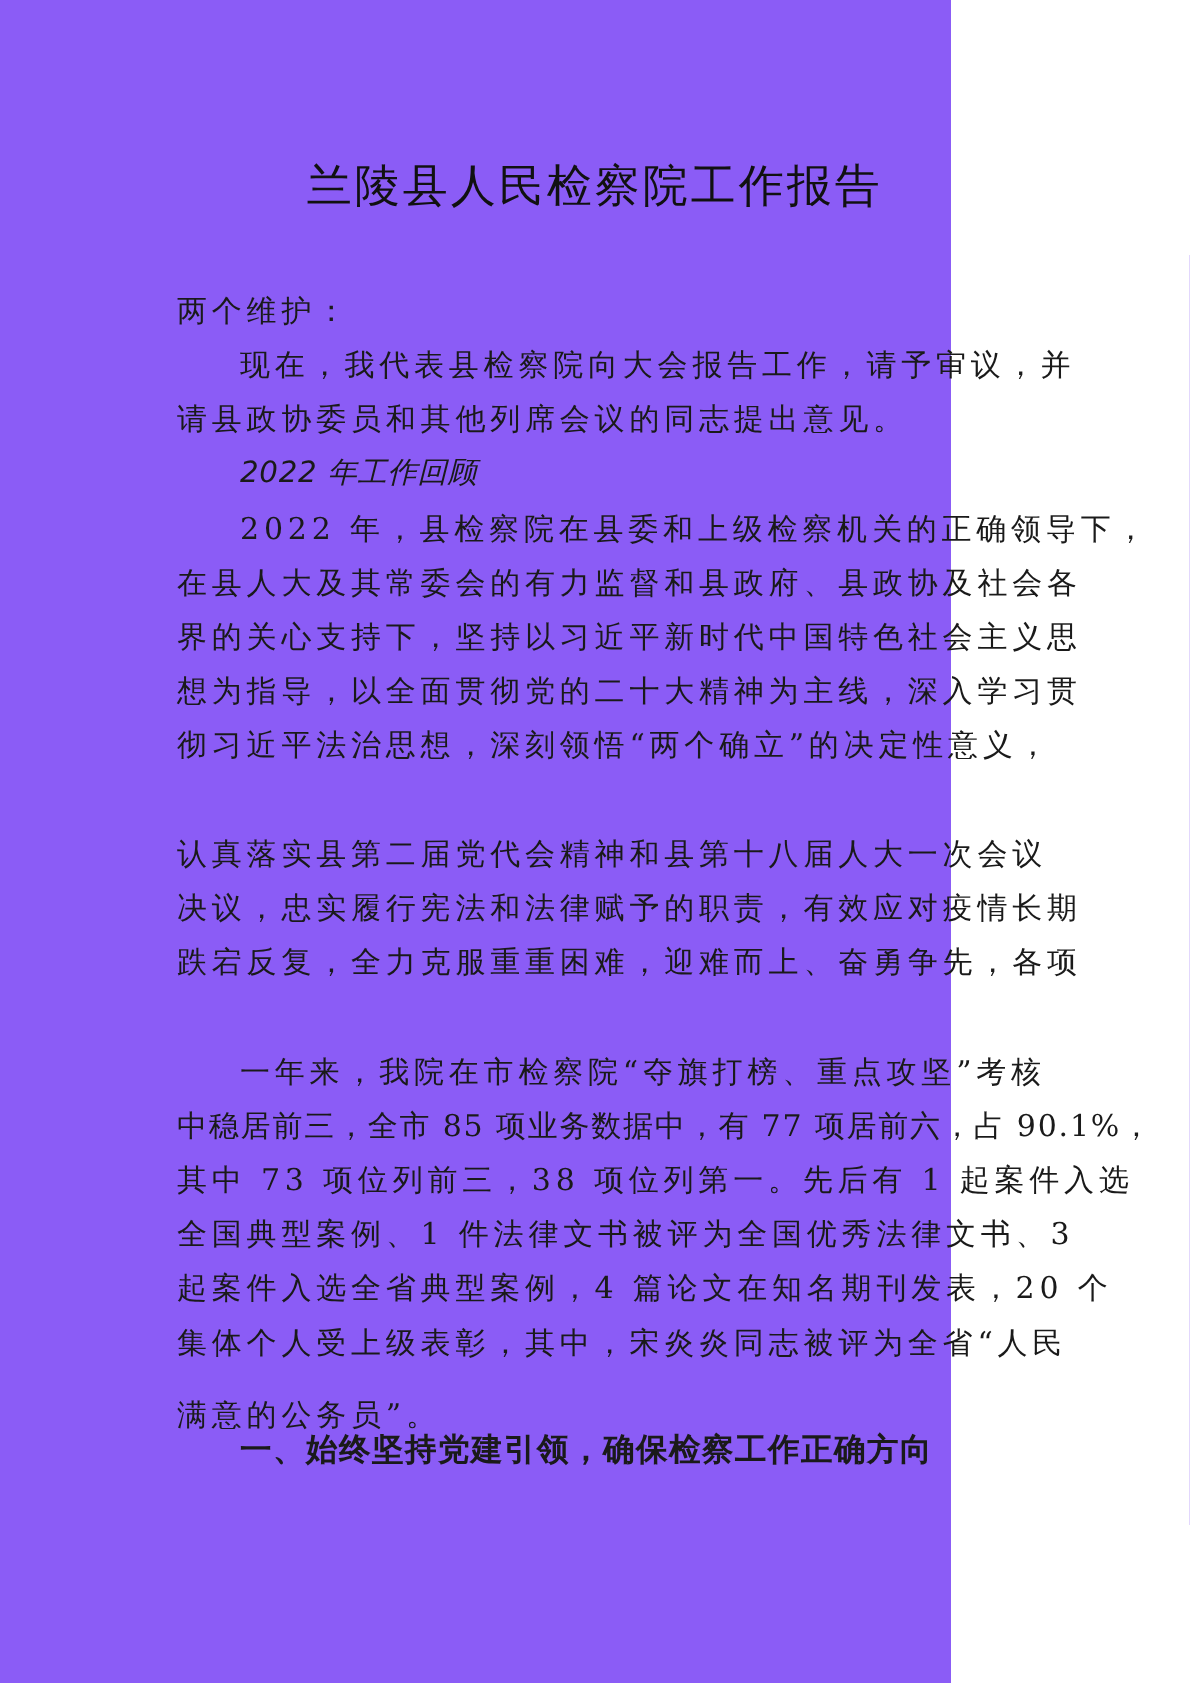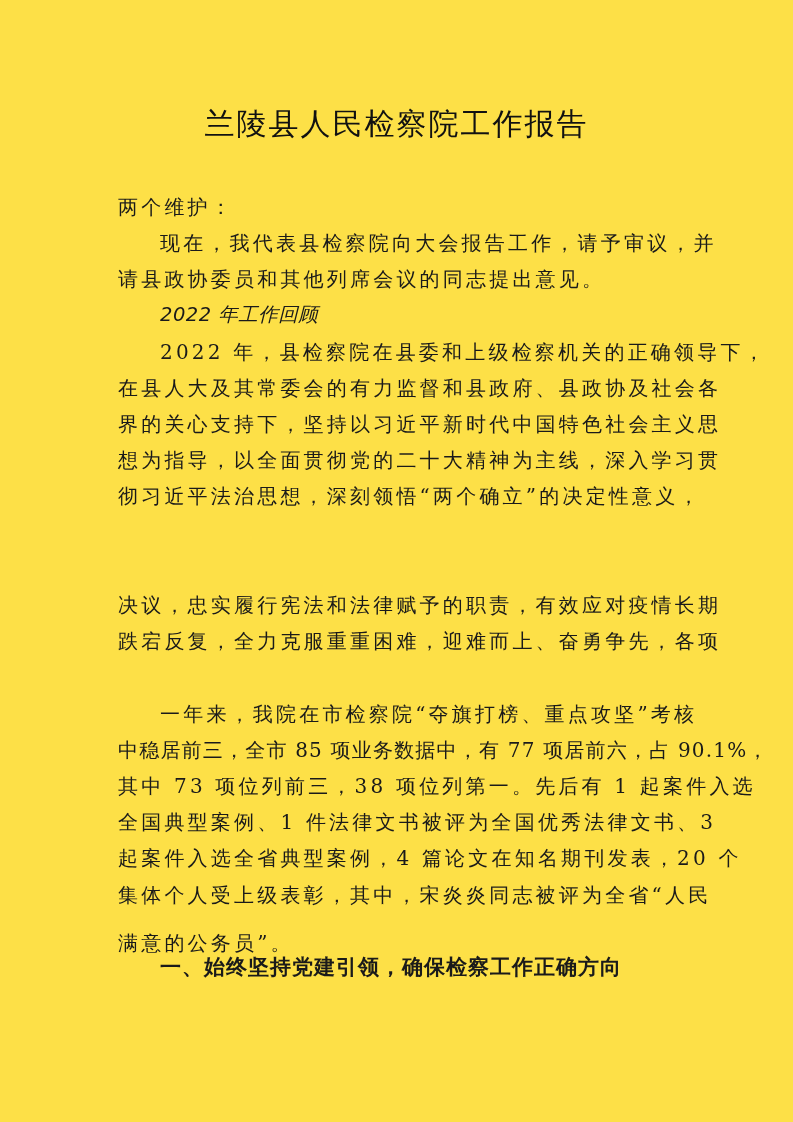--- a/index.html
+++ b/index.html
@@ -1,17 +1,17 @@
 <!DOCTYPE html>
 <html><head>
 <meta charset="utf-8">
 <style>
   html, body { margin: 0; padding: 0; background: #ffffff; }
   body { width: 793px; height: 1122px; position: relative; overflow: hidden; color: #111; }
-  .page { position: absolute; left: 0; top: 0; width: 793px; height: 1122px; background: #fde047; }
+  .page { position: absolute; left: 0; top: 0; width: 634px; height: 1122px; background: #8b5cf6; }
   .title {
     position: absolute; left: 0; top: 104px; width: 793px; text-align: center;
     font-family: "DejaVu Serif", "Liberation Serif", serif; font-size: 30px; letter-spacing: 2px; color: #111;
   }
   .line {
     position: absolute; left: 118px; width: 560px; white-space: nowrap;
     font-family: "DejaVu Serif", "Liberation Serif", serif; font-size: 20px; letter-spacing: 3.2px; color: #1a1a1a;
     line-height: 28px;
   }
   .indent { left: 160px; }
@@ -33,20 +33,21 @@
   <div class="line indent" style="top:229px;">现在，我代表县检察院向大会报告工作，请予审议，并</div>
   <div class="line" style="top:265px;">请县政协委员和其他列席会议的同志提出意见。</div>
 
   <div class="line indent heading-sans" style="top:301px;">2022 年工作回顾</div>
 
   <div class="line indent" style="top:338px;">2022 年，县检察院在县委和上级检察机关的正确领导下，</div>
   <div class="line" style="top:374px;">在县人大及其常委会的有力监督和县政府、县政协及社会各</div>
   <div class="line" style="top:410px;">界的关心支持下，坚持以习近平新时代中国特色社会主义思</div>
   <div class="line" style="top:446px;">想为指导，以全面贯彻党的二十大精神为主线，深入学习贯</div>
   <div class="line" style="top:482px;">彻习近平法治思想，深刻领悟“两个确立”的决定性意义，</div>
+  <div class="line" style="top:555px;">认真落实县第二届党代会精神和县第十八届人大一次会议</div>
   <div class="line" style="top:591px;">决议，忠实履行宪法和法律赋予的职责，有效应对疫情长期</div>
   <div class="line" style="top:627px;">跌宕反复，全力克服重重困难，迎难而上、奋勇争先，各项</div>
 
   <div class="line indent" style="top:700px;">一年来，我院在市检察院“夺旗打榜、重点攻坚”考核</div>
   <div class="line" style="top:736px; letter-spacing:1.2px;">中稳居前三，全市 85 项业务数据中，有 77 项居前六，占 90.1%，</div>
   <div class="line" style="top:772px;">其中 73 项位列前三，38 项位列第一。先后有 1 起案件入选</div>
   <div class="line" style="top:808px;">全国典型案例、1 件法律文书被评为全国优秀法律文书、3</div>
   <div class="line" style="top:844px;">起案件入选全省典型案例，4 篇论文在知名期刊发表，20 个</div>
   <div class="line" style="top:881px;">集体个人受上级表彰，其中，宋炎炎同志被评为全省“人民</div>
   <div class="line" style="top:917px;margin-top:12px;">满意的公务员”。</div>

